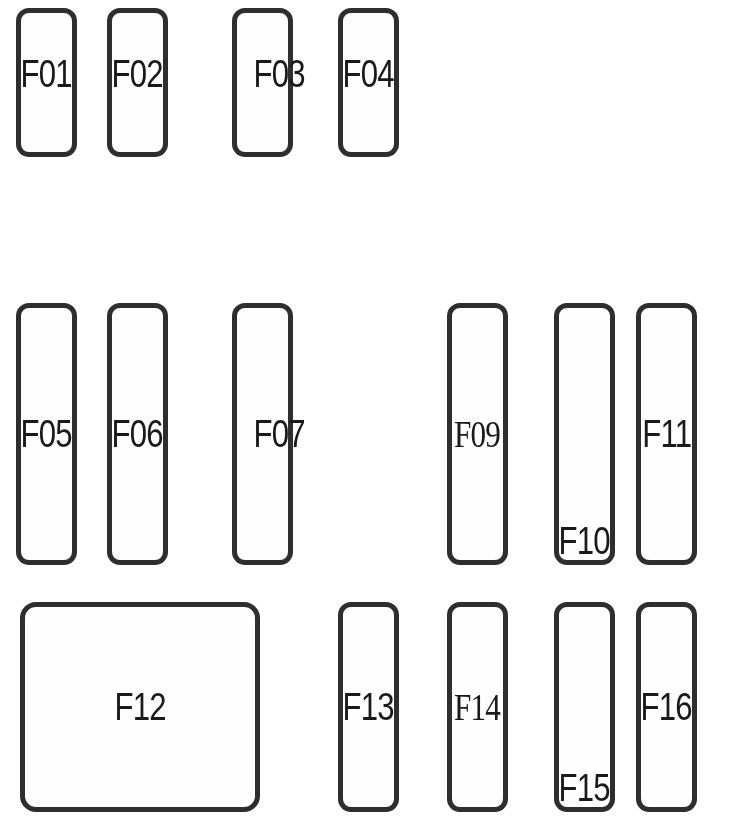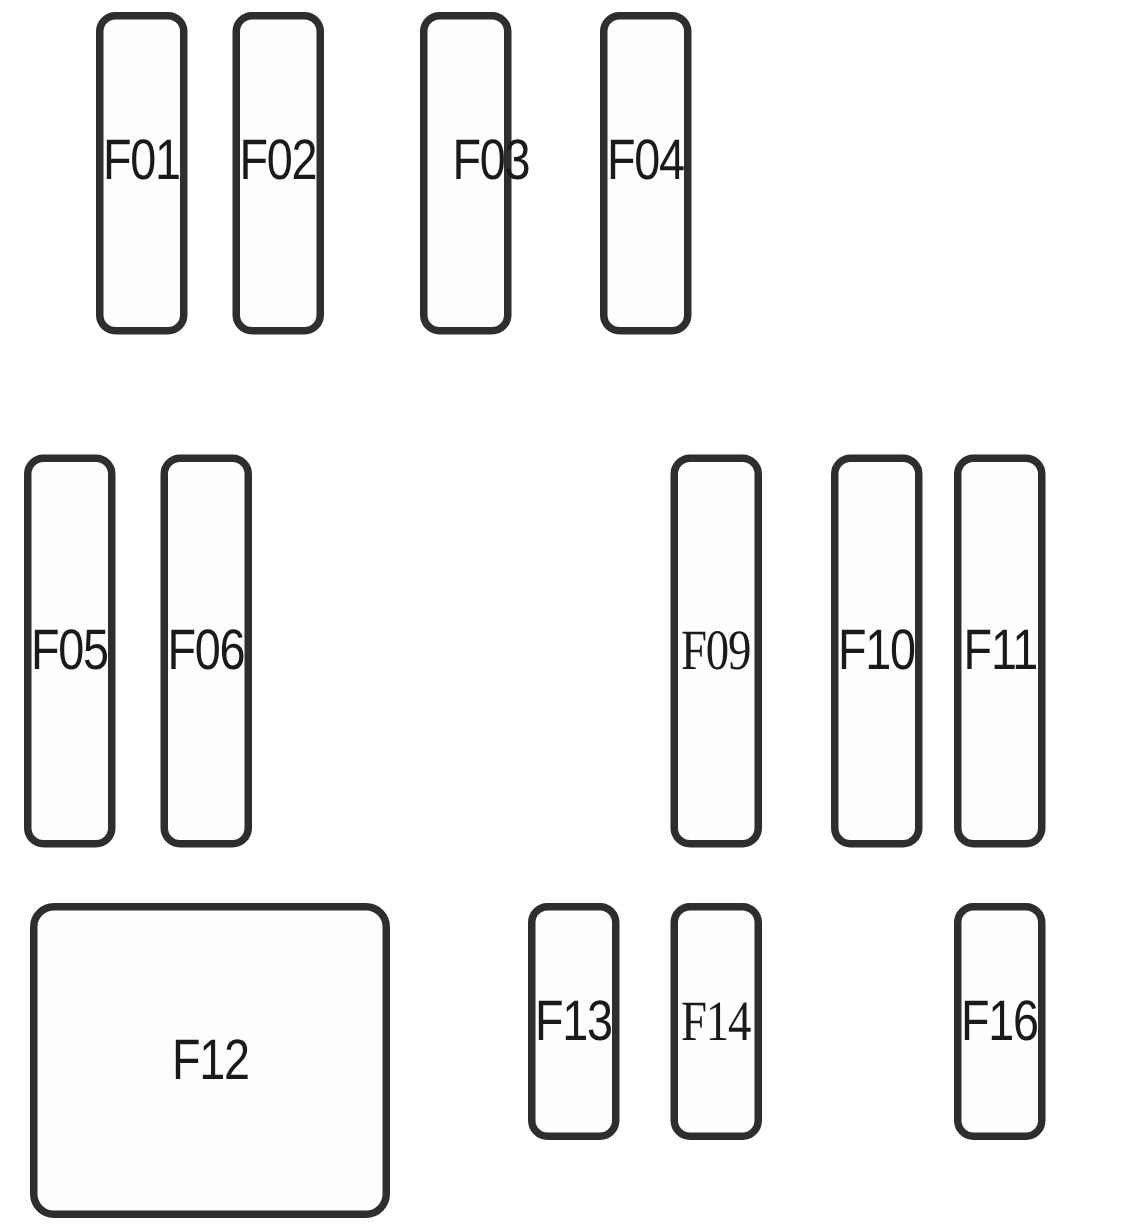--- a/index.html
+++ b/index.html
@@ -39,28 +39,28 @@
     position: relative;
     top: -9px;
   }
   .fuse.big {
     border-radius: 16px;
   }
   
   .c1 { left: 16px; }
   .c2 { left: 107px; }
   .c3 { left: 232px; padding-left: 33px; }
-  .c4 { left: 352px; }
+  .c4 { left: 338px; }
   .c5 { left: 447px; font-family: Liberation Serif, serif; }
-  .c6 { left: 554px; }
+  .c6 { left: 554px; align-items: flex-end; }
   .c7 { left: 636px; }
   .fuse.narrow { width: 61px; }
-  .row1 { top: 8px;   height: 215px; margin-left: 48px; }
+  .row1 { top: 8px;   height: 149px; }
   .row2 { top: 303px; height: 262px; }
-  .row3 { top: 602px; height: 158px; }
+  .row3 { top: 602px; height: 210px; }
   .fuse.big { left: 20px; top: 602px; width: 240px; height: 210px; }
 </style>
 </head>
 <body>
 
 <div class="canvas">
 
   <div class="fuse narrow row1 c1">
     <span class="label">F01</span>
   </div>
@@ -73,36 +73,42 @@
   <div class="fuse narrow row1 c4">
     <span class="label">F04</span>
   </div>
 
   <div class="fuse narrow row2 c1">
     <span class="label">F05</span>
   </div>
   <div class="fuse narrow row2 c2">
     <span class="label">F06</span>
   </div>
+  <div class="fuse narrow row2 c3">
+    <span class="label">F07</span>
+  </div>
   <div class="fuse narrow row2 c5">
     <span class="label">F09</span>
   </div>
   <div class="fuse narrow row2 c6">
     <span class="label">F10</span>
   </div>
   <div class="fuse narrow row2 c7">
     <span class="label">F11</span>
   </div>
 
   <div class="fuse big">
     <span class="label">F12</span>
   </div>
   <div class="fuse narrow row3 c4">
     <span class="label">F13</span>
   </div>
   <div class="fuse narrow row3 c5">
     <span class="label">F14</span>
   </div>
+  <div class="fuse narrow row3 c6">
+    <span class="label">F15</span>
+  </div>
   <div class="fuse narrow row3 c7">
     <span class="label">F16</span>
   </div>
 
 </div>
 
 </body></html>

